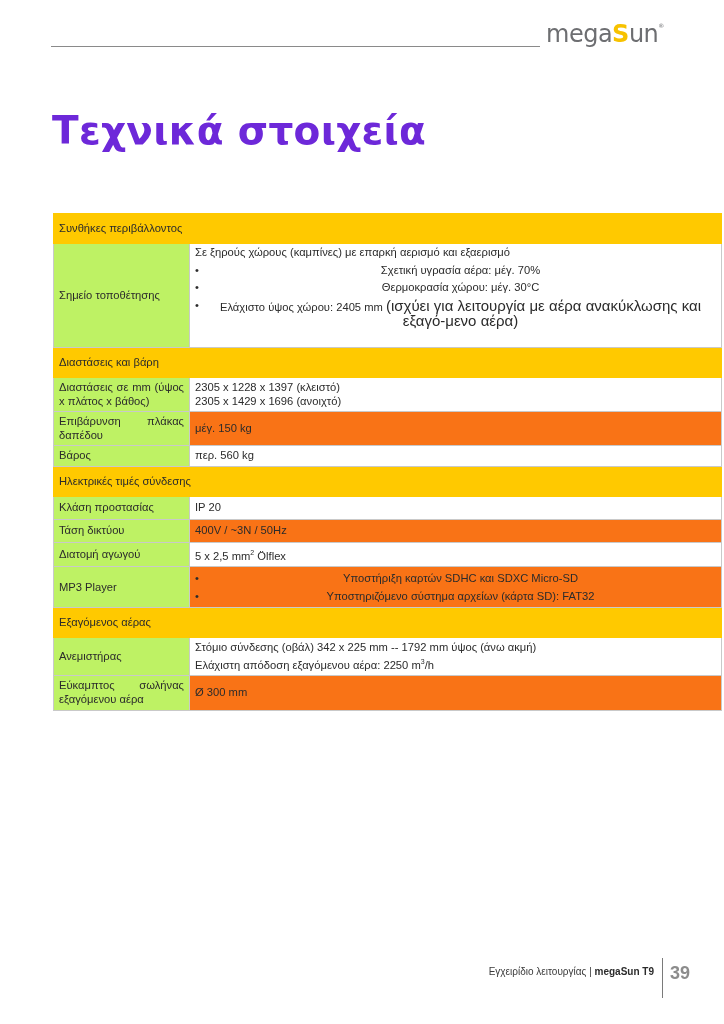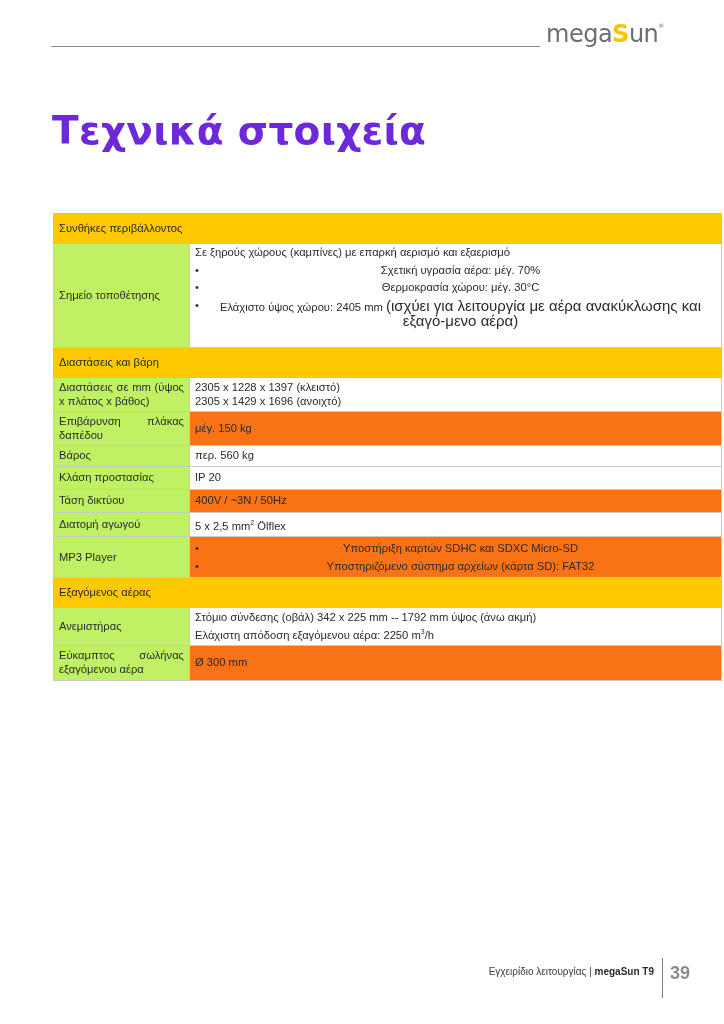--- a/index.html
+++ b/index.html
@@ -68,20 +68,23 @@
   </tr>
   <tr class="alt">
     <td class="label">Επιβάρυνση πλάκας δαπέδου</td>
     <td class="value">μέγ. 150 kg</td>
   </tr>
   <tr>
     <td class="label">Βάρος</td>
     <td class="value">περ. 560 kg</td>
   </tr>
 
+  <tr class="section">
+    <td colspan="2">Ηλεκτρικές τιμές σύνδεσης</td>
+  </tr>
   <tr class="row-h22">
     <td class="label">Κλάση προστασίας</td>
     <td class="value">IP 20</td>
   </tr>
   <tr class="alt row-h22">
     <td class="label">Τάση δικτύου</td>
     <td class="value">400V / ~3N / 50Hz</td>
   </tr>
   <tr class="row-h22">
     <td class="label">Διατομή αγωγού</td>

